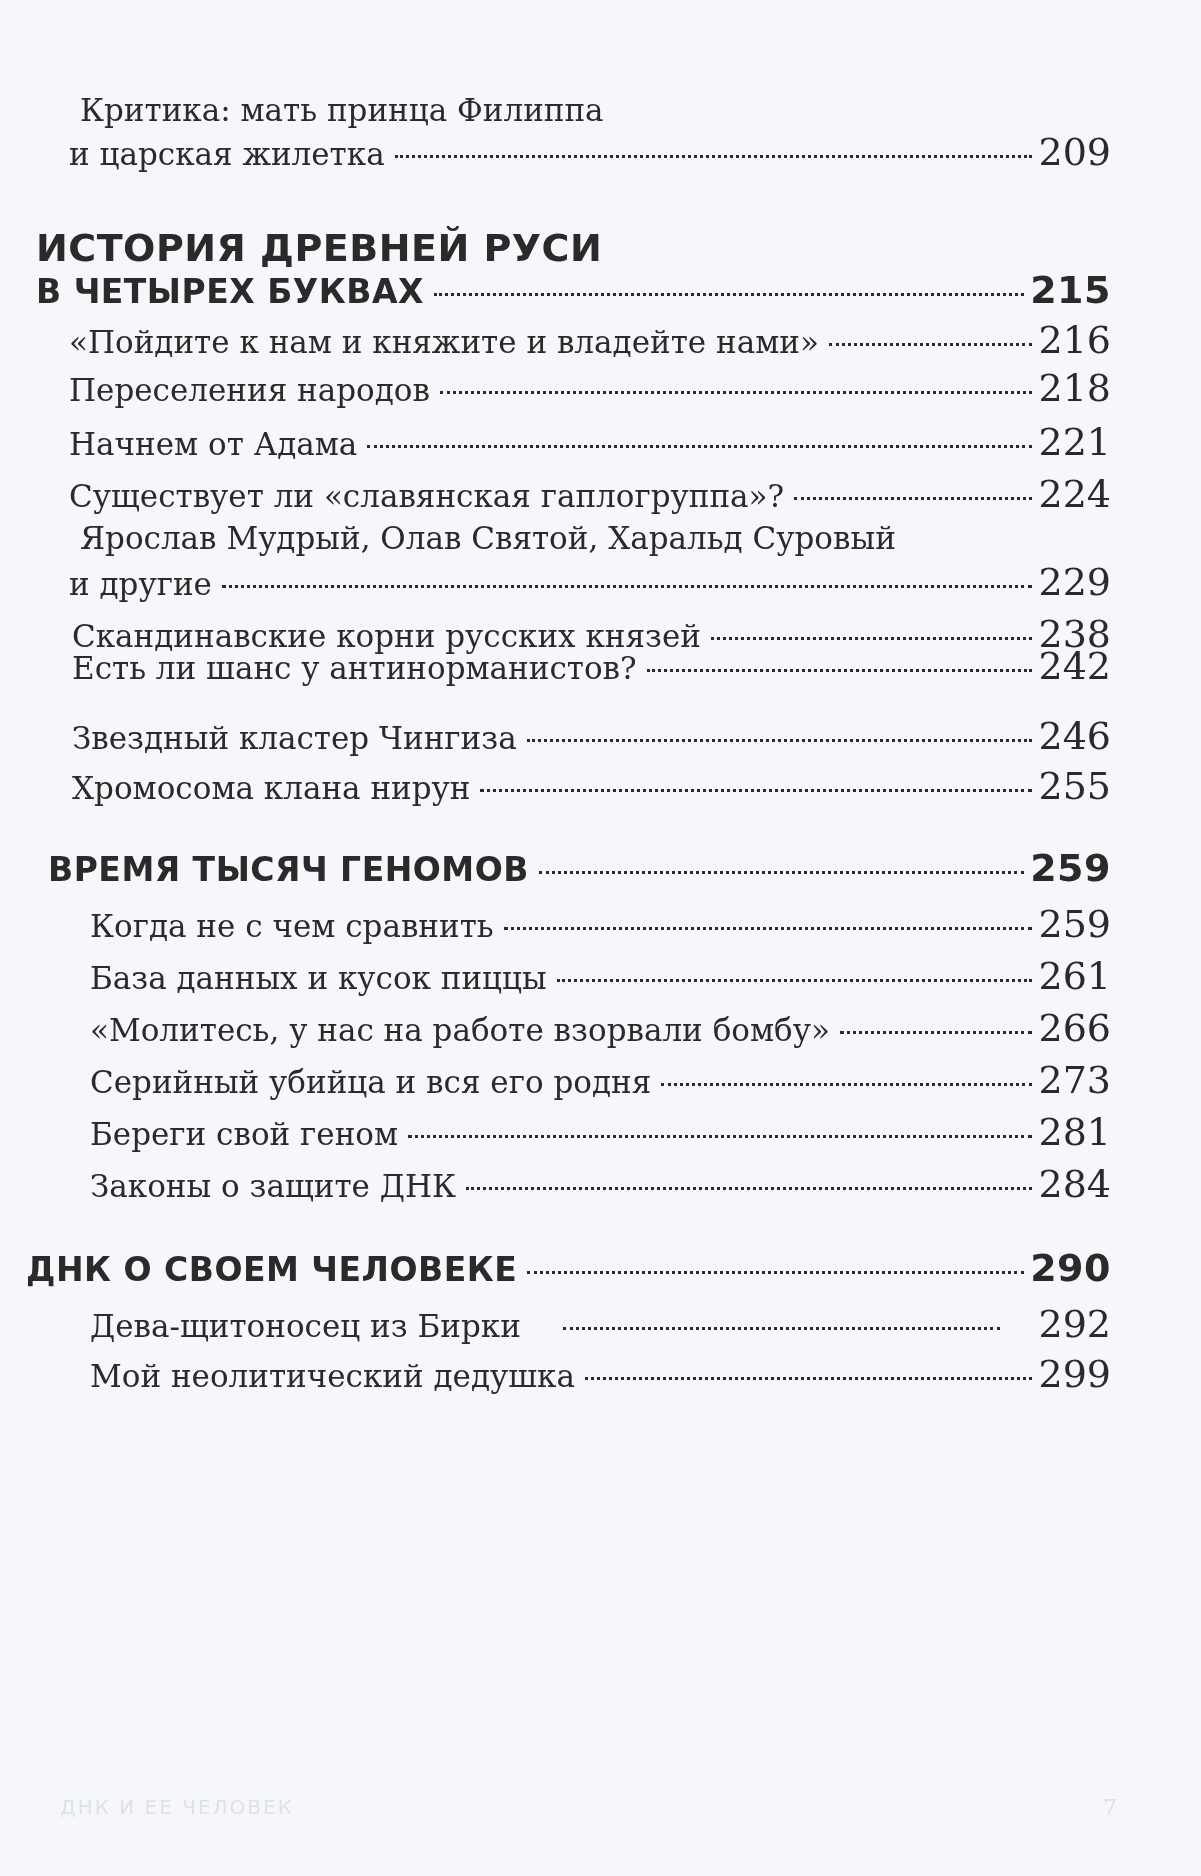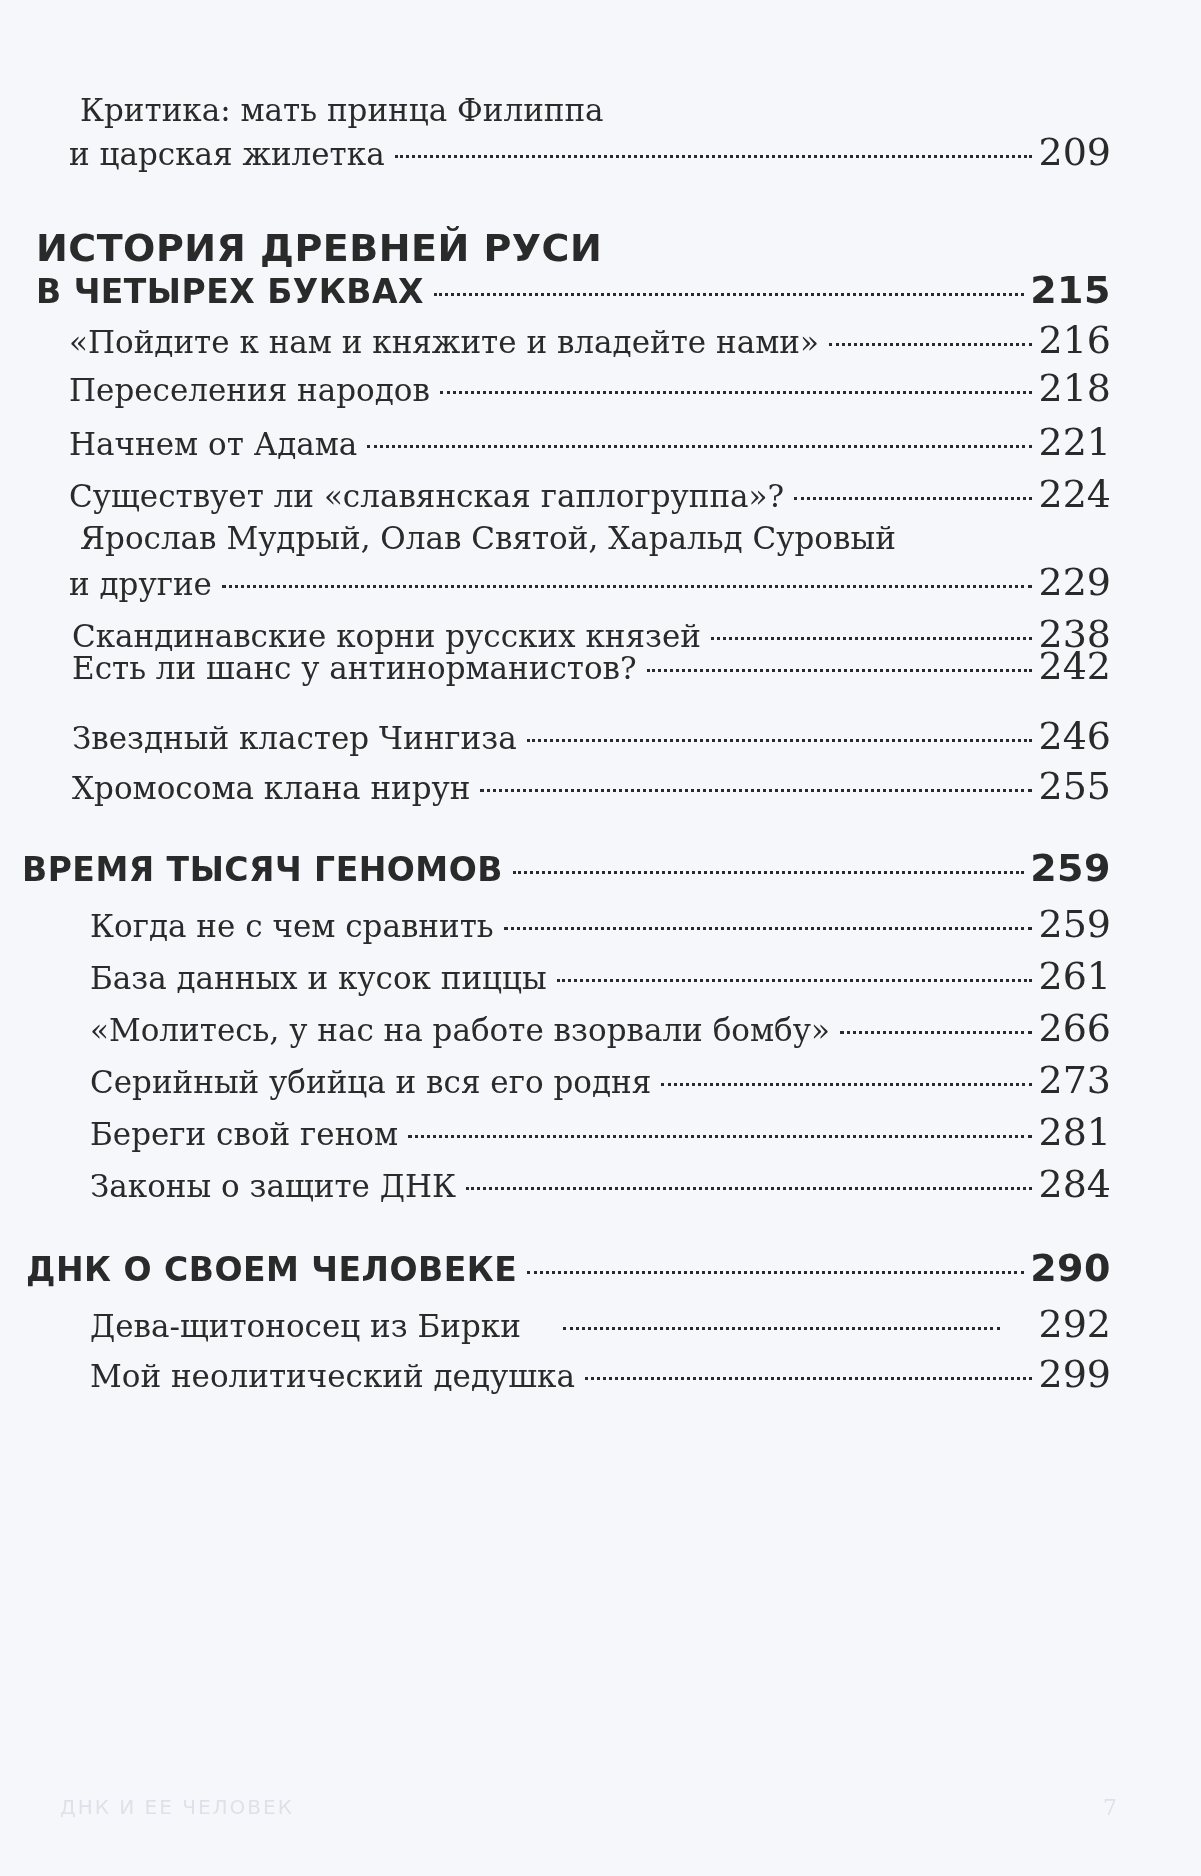--- a/index.html
+++ b/index.html
@@ -20,21 +20,21 @@
     white-space: nowrap;
   }
   .entry.sub { left: 69px; }
   .entry.sub2 { left: 72px; }
   .entry.sub3 { left: 90px; }
   .entry.chapter {
     left: 36px;
     font-family: "DejaVu Sans", "Liberation Sans", sans-serif;
     font-weight: bold; font-size: 33px; letter-spacing: 0.5px; text-align: center;
   }
-  .entry.chapter.c3 { left: 22px; }
+  .entry.chapter.c3 { left: 48px; }
   .entry.chapter.c4 { left: 26px; }
   .line-extra { position: absolute; font-size: 31px; line-height: 52px; white-space: nowrap; }
   .line-extra.chapter {
     font-family: "DejaVu Sans", "Liberation Sans", sans-serif;
     font-weight: bold; font-size: 38px; letter-spacing: 0.5px;
   }
   .title { flex: 0 0 auto; }
   .leader {
     flex: 1 1 auto; margin: 0 6px 0 10px;
     border-bottom: 3px dotted #2a2a2a;

